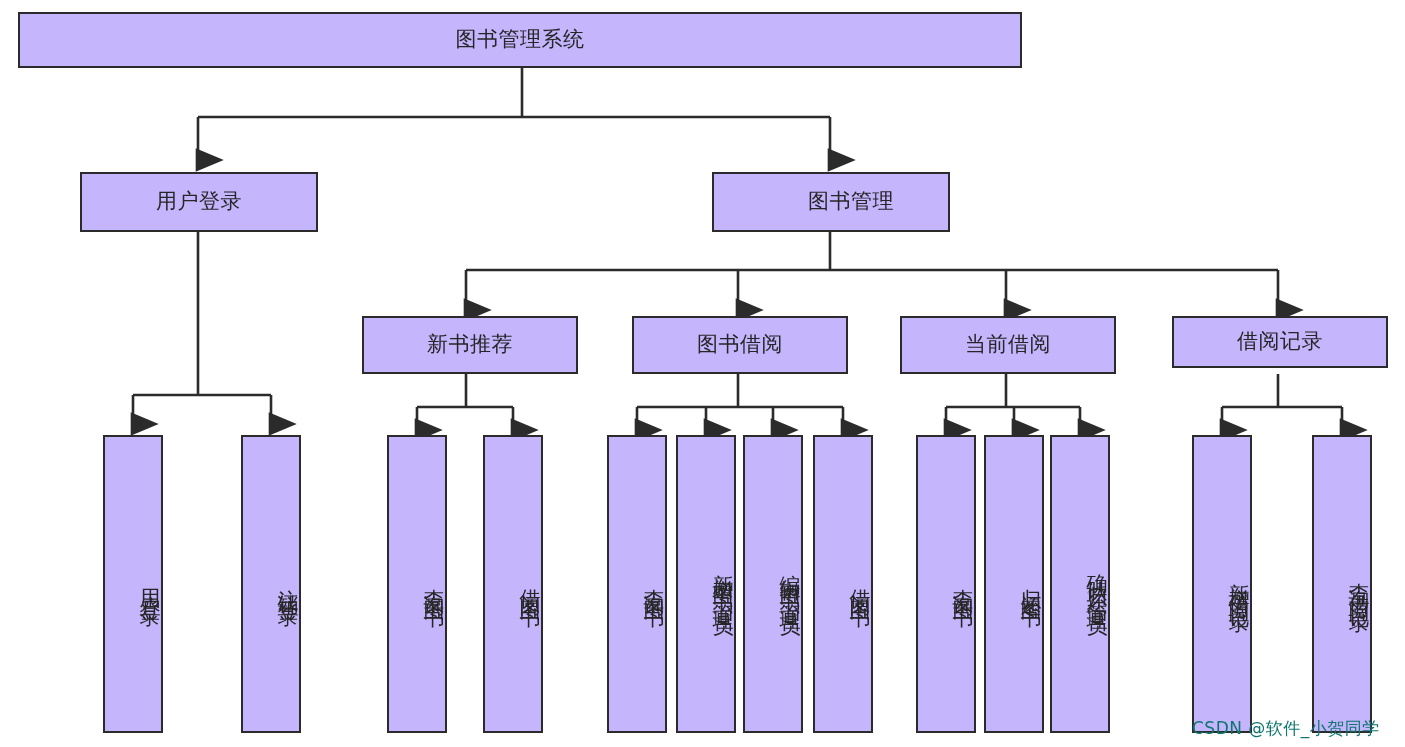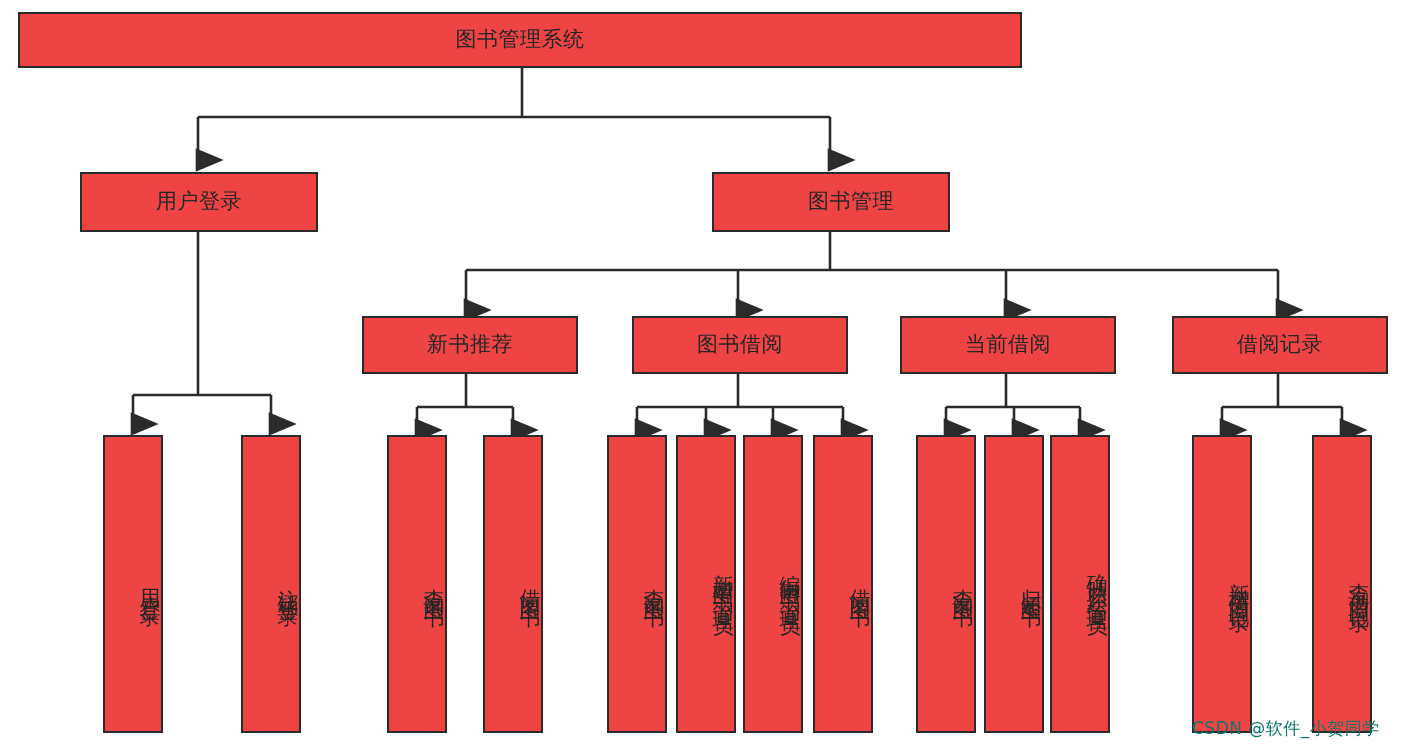--- a/index.html
+++ b/index.html
@@ -23,21 +23,21 @@
     left: 0;
     top: 0;
     width: 1405px;
     height: 747px;
     pointer-events: none;
   }
   .node {
     position: absolute;
     box-sizing: border-box;
     border: 2px solid #2b2b2b;
-    background: #ef4444;
+    background: #c4b5fd;
     display: flex;
     align-items: center;
     justify-content: center;
     color: #262626;
   }
   .node.horiz {
     font-size: 21px;
     letter-spacing: 0.5px;
     line-height: 1.2;
   }
@@ -139,21 +139,21 @@
   </div>
 
   <div class="node horiz" style="left:632px; top:316px; width:216px; height:58px;">
     <span>图书借阅</span>
   </div>
 
   <div class="node horiz" style="left:900px; top:316px; width:216px; height:58px;">
     <span>当前借阅</span>
   </div>
 
-  <div class="node horiz" style="left:1172px; top:316px; width:216px; height:58px;">
+  <div class="node horiz" style="left:1172px; top:316px; width:216px; height:52px;">
     <span>借阅记录</span>
   </div>
 
   <div class="node vert" style="left:103px; top:435px; width:60px; height:298px;">
     <span class="vtext">用户登录</span>
   </div>
 
   <div class="node vert" style="left:241px; top:435px; width:60px; height:298px;">
     <span class="vtext">注销登录</span>
   </div>

